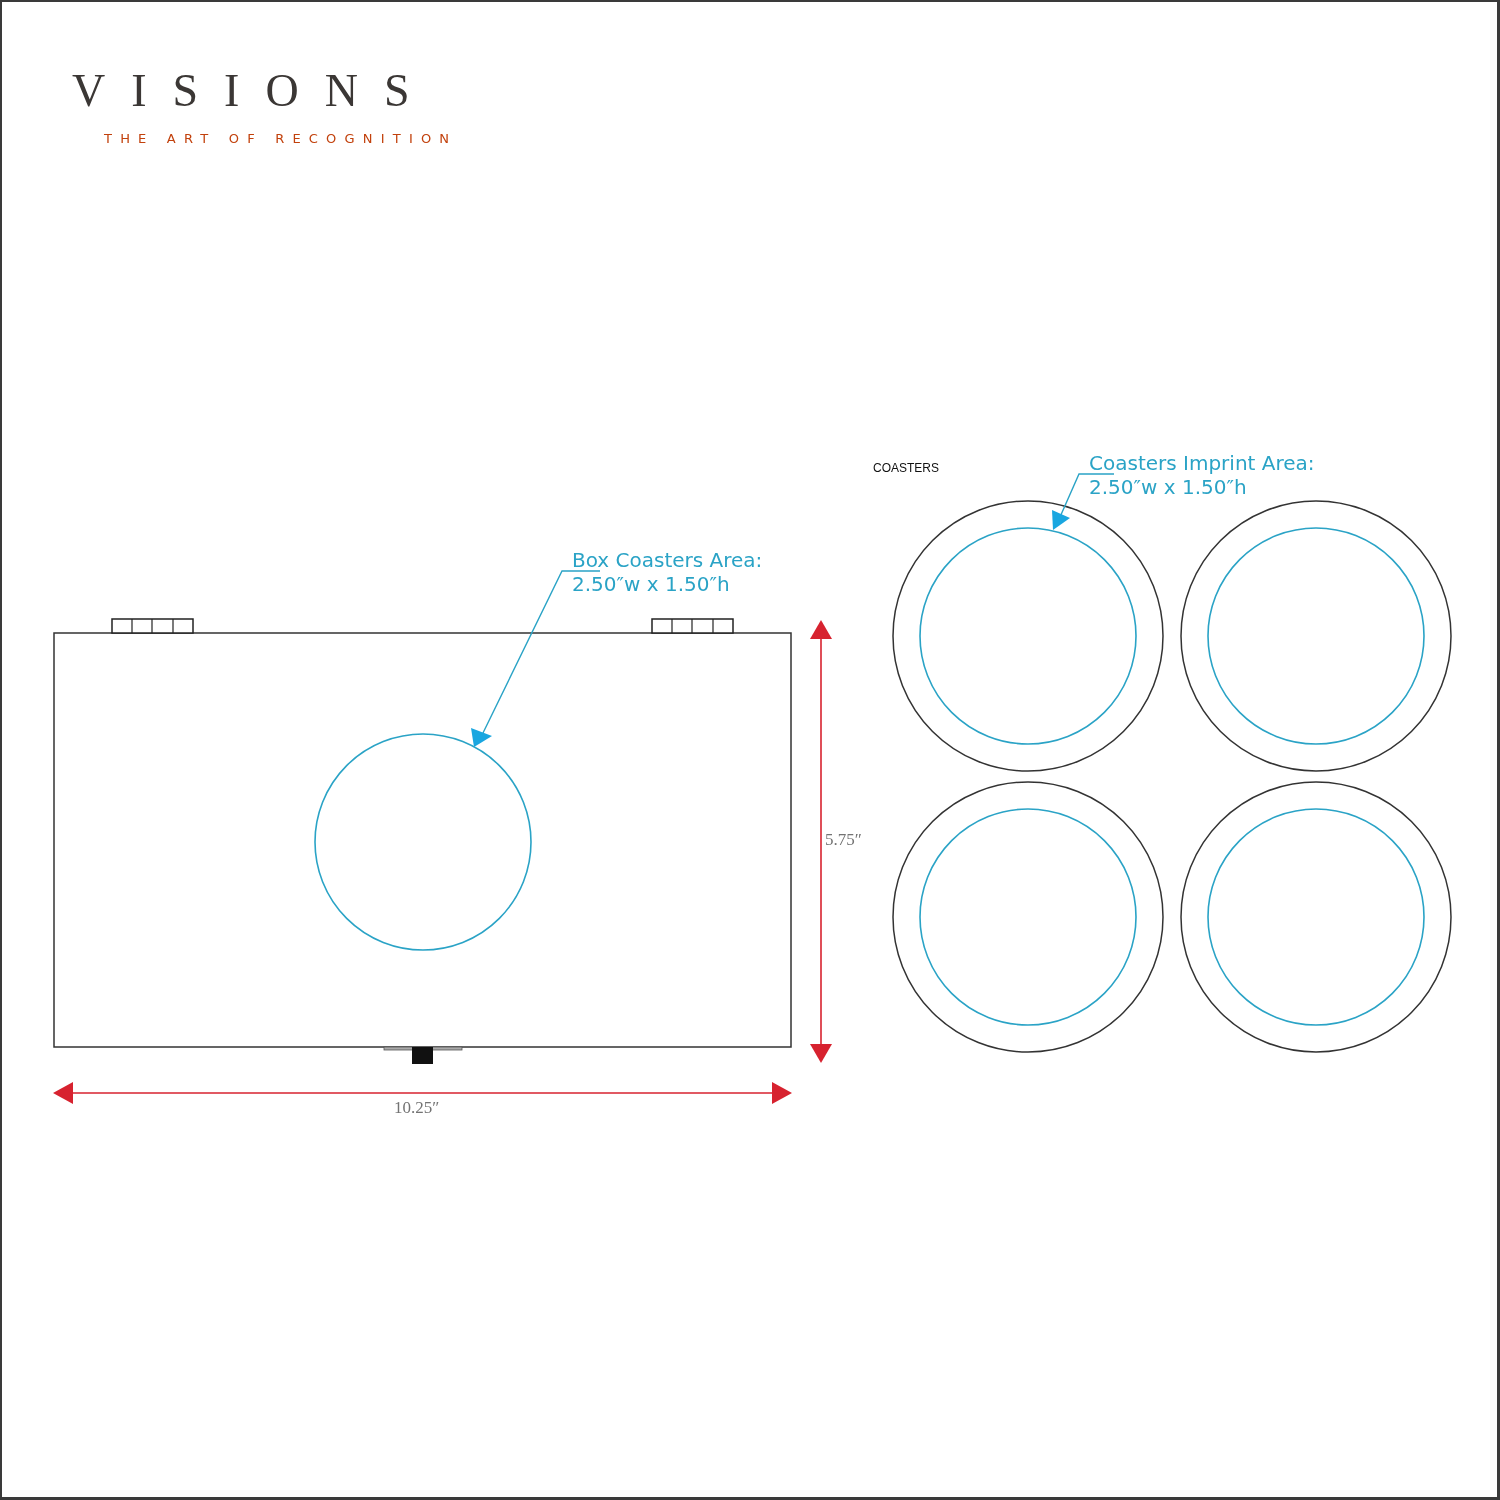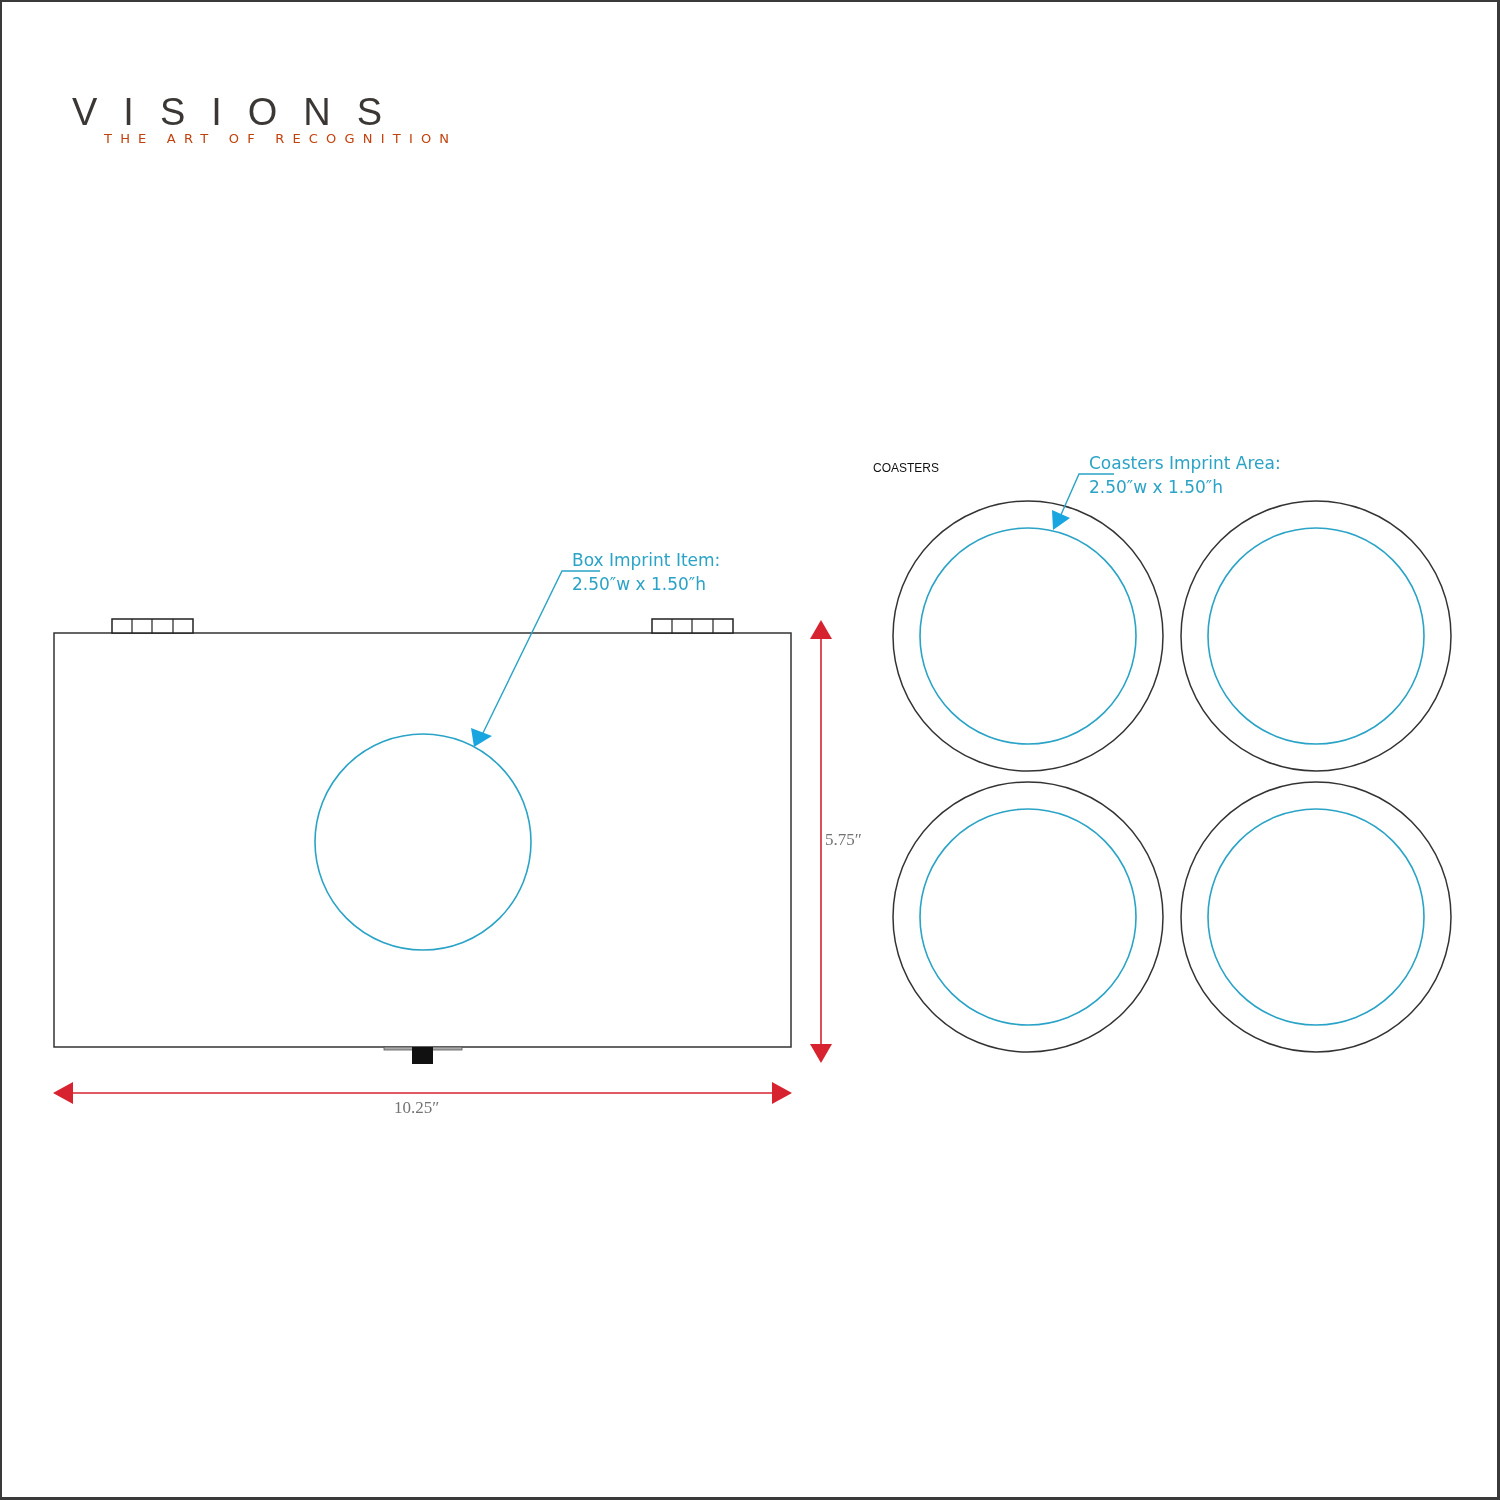--- a/index.html
+++ b/index.html
@@ -4,38 +4,37 @@
   <style>
     html, body { margin: 0; padding: 0; background: #ffffff; }
     body { width: 1500px; height: 1500px; position: relative; overflow: hidden; }
     .page {
       position: absolute; left: 0; top: 0; width: 1500px; height: 1500px;
       box-sizing: border-box; border: 2px solid #3a3a3a; border-right-width: 3px; border-bottom-width: 3px;
       background: #ffffff;
     }
     .logo {
       position: absolute; left: 70px; top: 66px;
-      font-family: Liberation Sans, sans-serif; font-weight: 300;
-      font-size: 38px; letter-spacing: 26px; color: #3b3735;
+      font-family: Liberation Serif, serif; font-weight: 300;
+      font-size: 46px; letter-spacing: 26px; color: #3b3735;
       line-height: 1;
-      margin-top: 25px;
     }
     .tagline {
       position: absolute; left: 102px; top: 130px;
       font-family: "DejaVu Sans", sans-serif; font-size: 13px;
       letter-spacing: 8.2px; color: #c2410c; line-height: 1;
     }
     .item-title {
       position: absolute; left: 72px; top: 176px;
       font-family: "DejaVu Sans", sans-serif; font-size: 40px;
       color: #3b3735; line-height: 1;
     }
     .callout {
       position: absolute; font-family: "DejaVu Sans", sans-serif;
-      font-size: 17px; color: #2aa3c6; line-height: 24px; white-space: nowrap;
+      font-size: 20px; color: #2aa3c6; line-height: 24px; white-space: nowrap;
     }
     .coasters-label {
       position: absolute; left: 871px; top: 459px;
       font-family: "Liberation Sans", sans-serif; font-size: 12px; color: #111;
     }
     .dim-label {
       position: absolute; font-family: Liberation Serif, serif;
       font-size: 17px; color: #737373; line-height: 1;
     }
     svg.drawing { position: absolute; left: 0; top: 0; }
@@ -113,21 +112,21 @@
         <circle cx="1314" cy="915" r="108" fill="none" stroke="#2aa3c6" stroke-width="1.6"></circle>
       </g>
       <g>
         <polyline points="1112,472 1077,472 1058,515" fill="none" stroke="#2aa3c6" stroke-width="1.4"></polyline>
         <polygon points="1051,528 1050,508 1068,516" fill="#19a6e0"></polygon>
       </g>
     </g>
   </svg>
 
   <div class="callout" style="left:570px; top:546px;">
-    <div>Box Imprint Item:</div>
+    <div>Box Coasters Area:</div>
     <div>2.50″w x 1.50″h</div>
   </div>
 
   <div class="callout" style="left:1087px; top:449px;">
     <div>Coasters Imprint Area:</div>
     <div>2.50″w x 1.50″h</div>
   </div>
 
   <div class="coasters-label">COASTERS</div>
 

